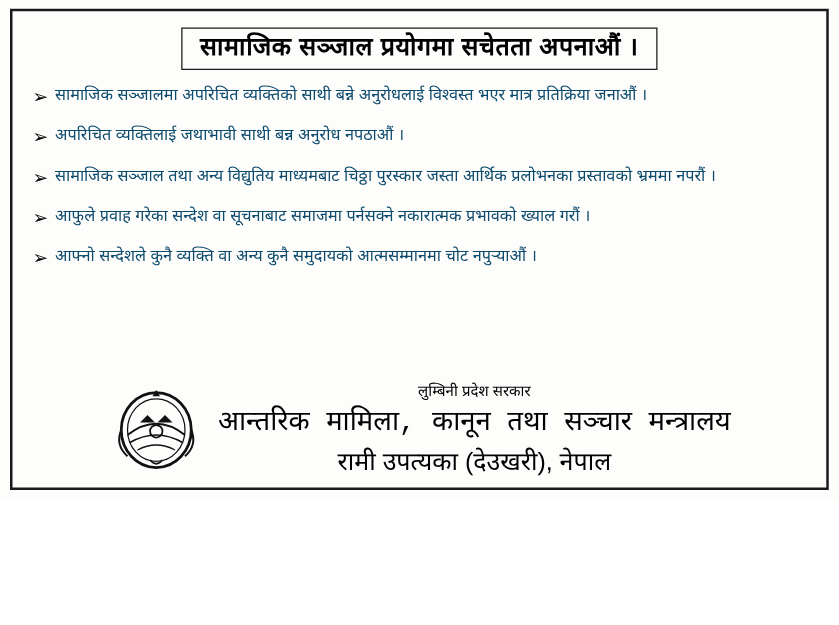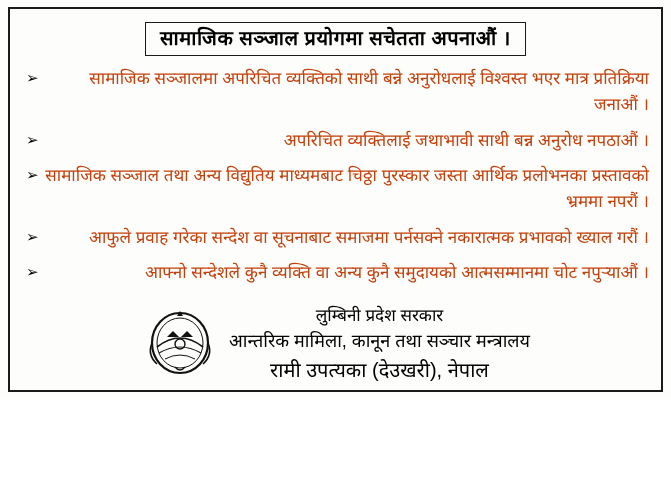--- a/index.html
+++ b/index.html
@@ -64,24 +64,24 @@
   .bullet-mark {
     flex: 0 0 auto;
     width: 18px;
     font-size: 15px;
     line-height: 1.55;
     color: #000000;
     text-align: left;
   }
   .bullet-text {
     flex: 1 1 auto;
-    font-size: 17px;
+    font-size: 13px;
     line-height: 1.55;
-    color: #c2410c;
-    text-align: right;
+    color: #0c4a6e;
+    text-align: left;
   }
   .footer {
     position: absolute;
     left: 0;
     right: 0;
     bottom: 4px;
     display: flex;
     align-items: flex-start;
     justify-content: center;
   }
@@ -99,22 +99,22 @@
   .footer-text {
     flex: 0 0 auto;
     text-align: center;
     padding-top: 2px;
   }
   .footer-line {
     font-size: 17px;
     line-height: 1.5;
     color: #000000;
   }
-  .footer-line.l1 { font-size: 17px; }
-  .footer-line.l2 { font-size: 18px; }
+  .footer-line.l1 { font-size: 12px; }
+  .footer-line.l2 { font-size: 22px; font-family: Liberation Mono, monospace; }
   .footer-line.l3 { font-size: 20px; }
 </style>
 </head>
 <body>
 
 <div class="poster">
   <div class="border-frame"></div>
 
   <div class="inner">
 

